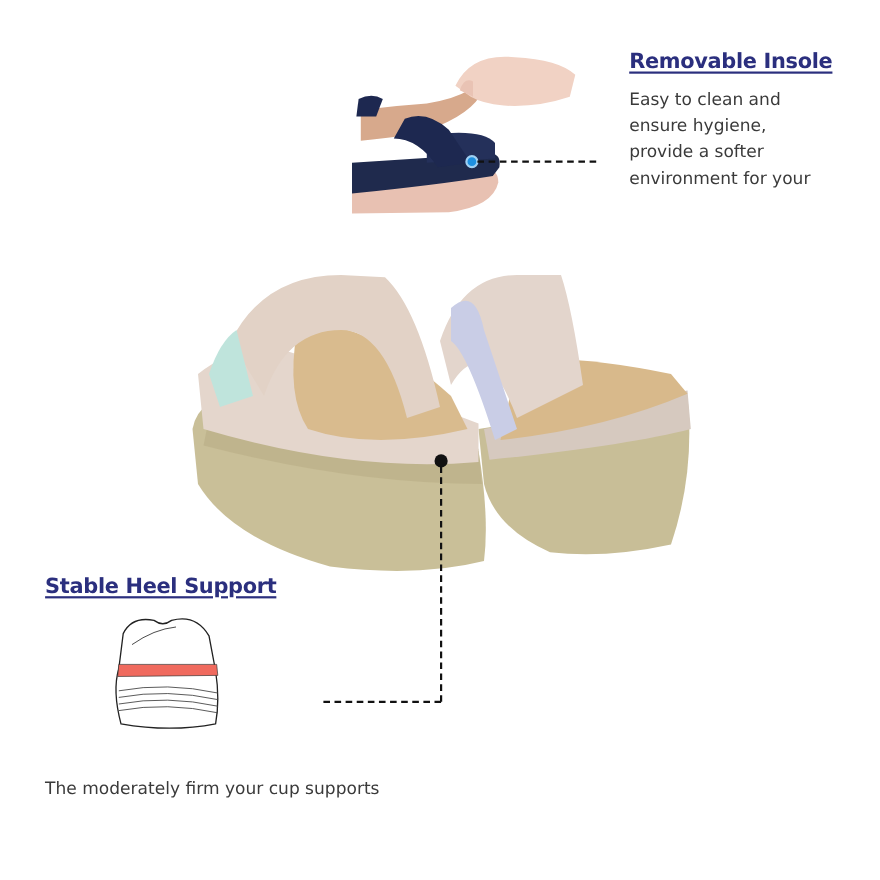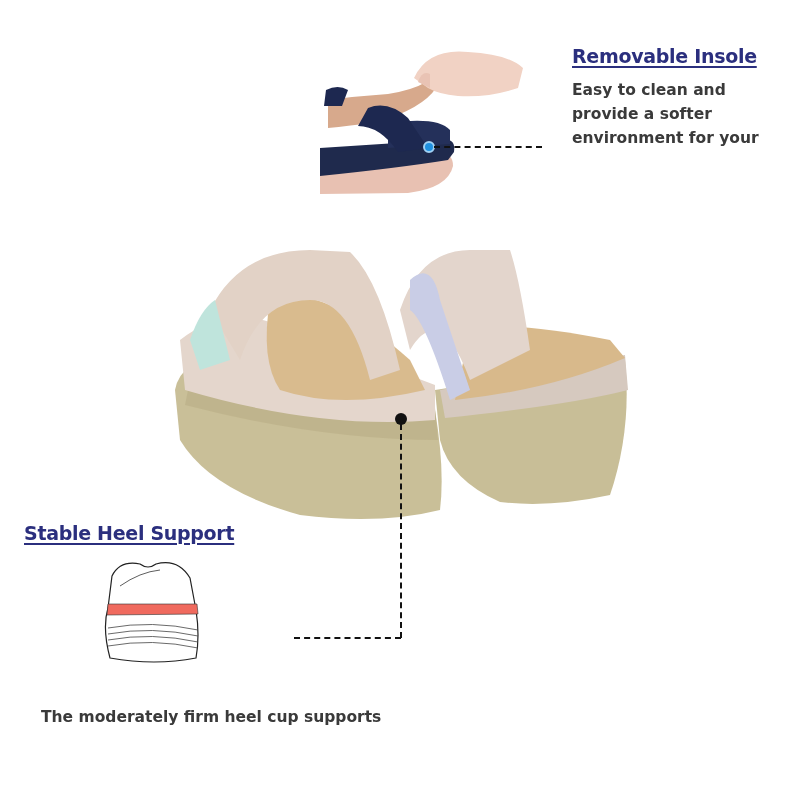--- a/index.html
+++ b/index.html
@@ -1,19 +1,19 @@
 <!DOCTYPE html>
 <html><head>
 <meta charset="utf-8">
 <style>
   html, body { margin:0; padding:0; background:#ffffff; }
   body { width:800px; height:800px; position:relative; overflow:hidden; font-family:"DejaVu Sans", sans-serif; }
   .abs { position:absolute; }
   .heading { color:#2b2f7e; font-weight:bold; font-size:19px; text-decoration:underline; text-decoration-thickness:2px; text-underline-offset:3px; white-space:nowrap; letter-spacing:-0.3px; }
-  .body-text { color:#3a3a3a; font-weight:bold; font-size:15.5px; line-height:24px; }
+  .body-text { color:#3a3a3a; font-weight:normal; font-size:15.5px; line-height:24px; }
   .dash-h { height:0; border-top:2px dashed #111; }
   .dash-v { width:0; border-left:2px dashed #111; }
 </style>
 </head>
 <body>
 
 <svg class="abs" style="left:318px;top:48px;" width="210" height="150" viewBox="0 0 210 150">
 
   <path d="M2 120 Q2 110 40 108 L120 104 Q135 104 135 118 Q130 140 90 145 L2 146 Z" fill="#e8c1b2"></path>
 
@@ -29,20 +29,21 @@
   <path d="M96 30 Q110 0 150 4 Q190 6 205 20 L200 40 Q170 50 140 48 Q120 46 110 40 Z" fill="#f1d2c4"></path>
   <path d="M100 34 Q104 22 112 26 L112 40 Z" fill="#e9c3b4"></path>
 
   <circle cx="111" cy="99" r="5" fill="#1e90e0" stroke="#9fd0f3" stroke-width="2"></circle>
 </svg>
 <div class="abs dash-h" style="left:434px;top:146px;width:108px;"></div>
 
 <div class="abs heading" style="left:572px;top:45px;">Removable Insole</div>
 <div class="abs body-text" style="left:572px;top:78px;width:220px;">
   <div>Easy to clean and</div>
+  <div>ensure hygiene,</div>
   <div>provide a softer</div>
   <div>environment for your</div>
 </div>
 
 <svg class="abs" style="left:170px;top:240px;" width="470" height="290" viewBox="0 0 470 290">
 
   <path d="M265 150 L455 120 Q462 190 440 255 Q380 268 330 262 Q280 240 270 200 Z" fill="#c8be97"></path>
   <path d="M270 150 L455 115 L458 150 Q400 165 275 178 Z" fill="#d6c9bf"></path>
 
   <path d="M300 90 Q340 80 440 100 L455 118 Q380 150 285 160 Z" fill="#d8b98b"></path>
@@ -58,22 +59,22 @@
   <path d="M100 60 Q150 40 240 120 L255 150 Q170 170 110 150 Q90 120 100 60 Z" fill="#d9bb8e"></path>
 
   <path d="M40 70 Q70 10 140 10 L180 12 Q210 40 230 130 L200 140 Q180 60 140 60 Q90 60 70 120 Z" fill="#e2d2c6"></path>
   <path d="M20 100 Q30 70 45 60 L60 120 L30 130 Z" fill="#bfe4dc"></path>
 
   <circle cx="231" cy="179" r="6" fill="#111"></circle>
 </svg>
 <div class="abs dash-v" style="left:400px;top:424px;height:214px;"></div>
 <div class="abs dash-h" style="left:294px;top:637px;width:107px;"></div>
 
-<div class="abs heading" style="left:24px;top:522px;">Stable Heel Support</div>
+<div class="abs heading" style="left:41px;top:522px;">Stable Heel Support</div>
 <svg class="abs" style="left:100px;top:558px;" width="105" height="110" viewBox="0 0 105 110">
   <path d="M12 18 Q20 2 40 6 Q48 12 56 6 Q78 0 90 20 L96 52 Q100 78 96 100 Q55 108 10 100 Q2 70 8 50 Z" fill="#fff" stroke="#222" stroke-width="1.2"></path>
   <path d="M20 28 Q40 14 60 12" fill="none" stroke="#333" stroke-width="0.8"></path>
   <path d="M8 46 L97 46 L98 56 L7 57 Z" fill="#f06a5e" stroke="#333" stroke-width="0.6"></path>
   <path d="M8 70 Q52 62 98 72 M8 76 Q52 68 98 78 M8 82 Q52 74 98 84 M8 88 Q52 80 98 90" fill="none" stroke="#444" stroke-width="0.8"></path>
 </svg>
 <div class="abs body-text" style="left:41px;top:705px;width:380px;">
-  <div>The moderately firm heel cup supports</div>
+  <div>The moderately firm your cup supports</div>
 </div>
 
 </body></html>

